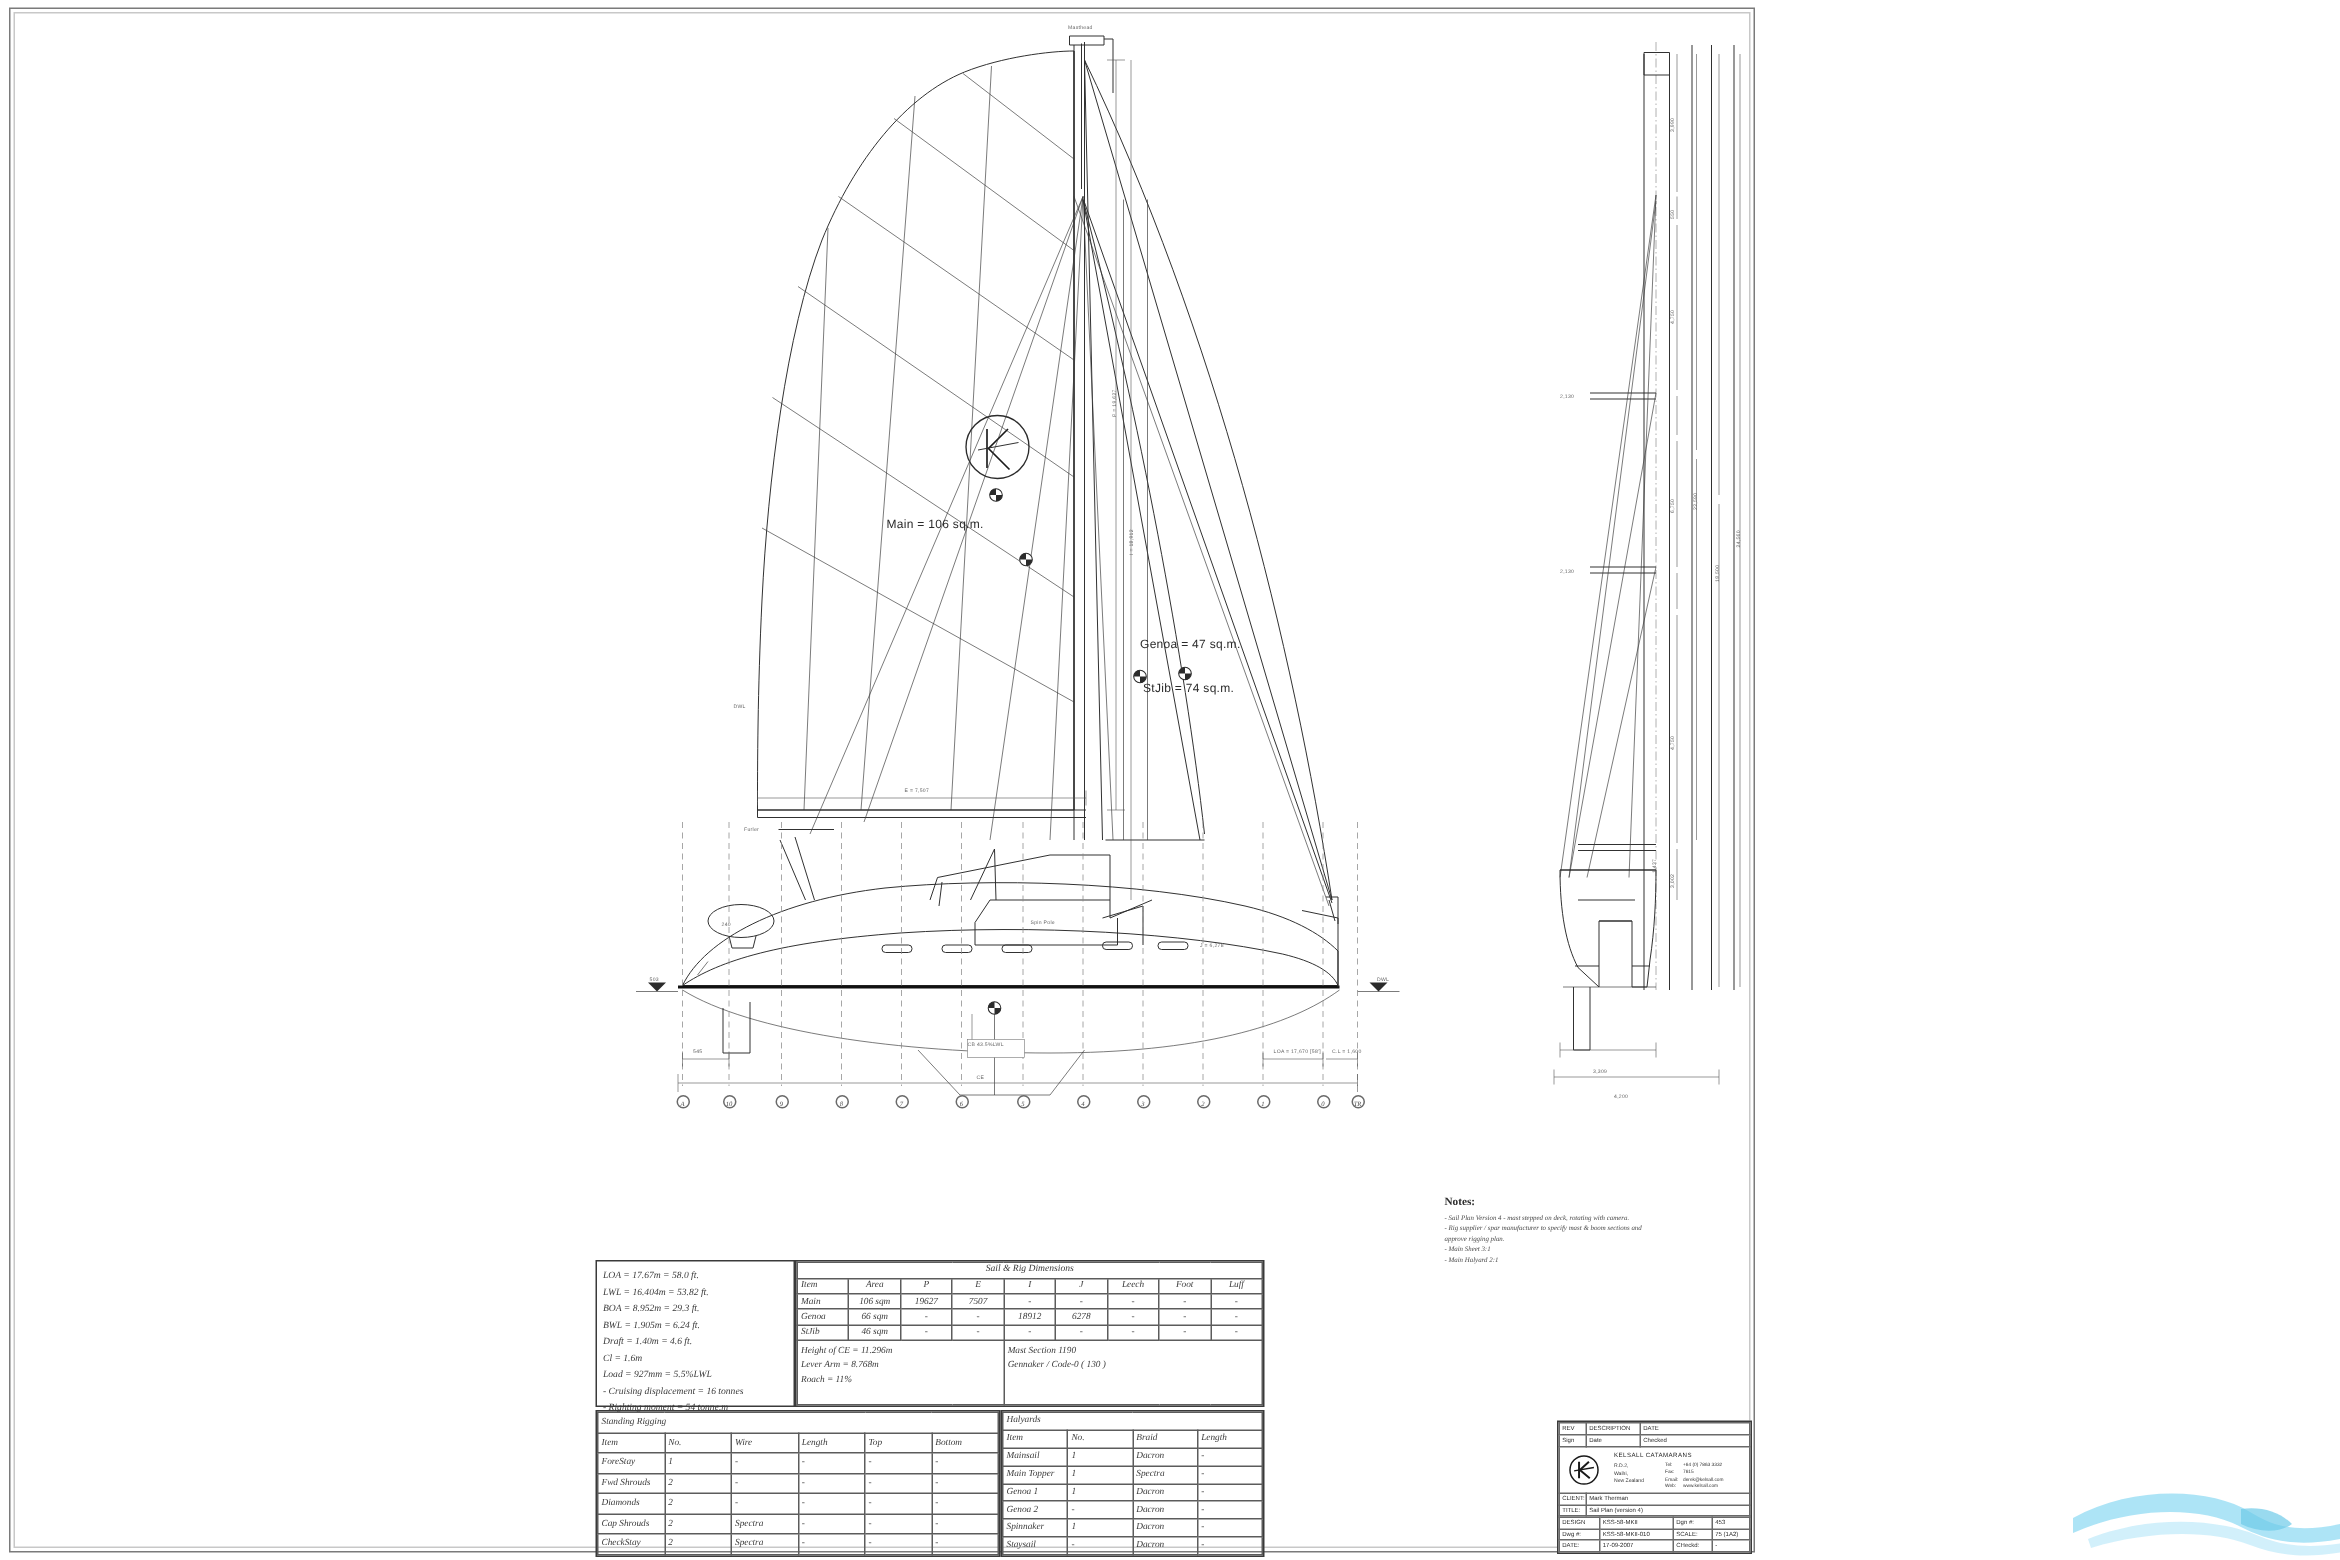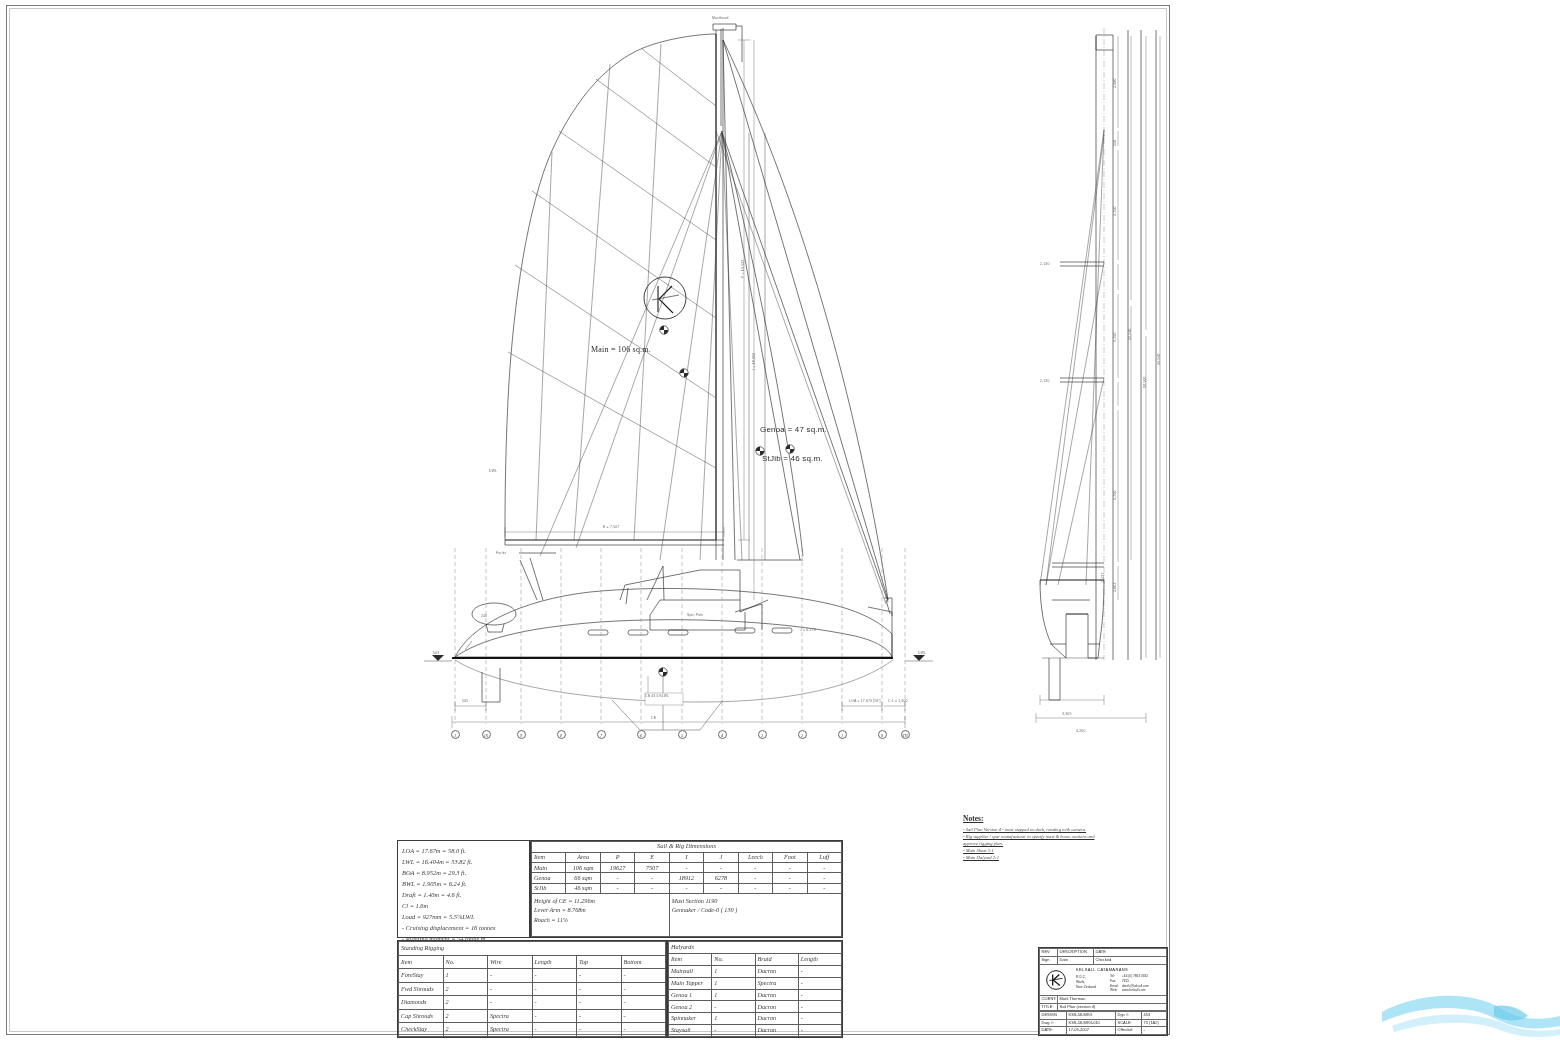--- a/index.html
+++ b/index.html
@@ -99,25 +99,24 @@
     font-size: 6.4px;
     color: #3a3a3a;
     line-height: 1.72;
   }
   .speclist div { white-space: nowrap; }
 
   
   #notes-block {
     position: absolute;
     left: 963px;
-    top: 814px;
+    top: 796px;
     width: 190px;
     font-family: "Liberation Serif", serif;
     color: #2f2f2f;
-    text-decoration: underline;
   }
   #notes-title {
     font-size: 7.5px;
     font-weight: bold;
     font-style: normal;
     margin-bottom: 3px;
   }
   .note-line {
     font-size: 4.6px;
     font-style: italic;
@@ -511,23 +510,23 @@
         <path class="dim" d="M1104 695 L1104 705"></path>
 
         <path class="dim" d="M1036 718 L1146 718"></path>
         <path class="dim" d="M1036 713 L1036 723"></path>
         <path class="dim" d="M1146 713 L1146 723"></path>
       </g>
     </g>
 
   </svg>
 
-  <div class="cad med" style="left:591px; top:345px;font-family:Liberation Serif, serif;">Main = 106 sq.m.</div>
+  <div class="cad med" style="left:591px; top:345px;">Main = 106 sq.m.</div>
   <div class="cad med" style="left:760px; top:425px;">Genoa = 47 sq.m.</div>
-  <div class="cad med" style="left:762px; top:454px;">StJib = 46 sq.m.</div>
+  <div class="cad med" style="left:762px; top:454px;">StJib = 74 sq.m.</div>
 
   <div class="cad xtiny" style="left:712px; top:16px;">Masthead</div>
   <div class="cad xtiny" style="left:741px; top:278px; transform:rotate(-90deg); transform-origin:left top;">P = 19,627</div>
   <div class="cad xtiny" style="left:752px; top:370px; transform:rotate(-90deg); transform-origin:left top;">I = 18,912</div>
   <div class="cad xtiny" style="left:603px; top:525px;">E = 7,507</div>
   <div class="cad xtiny" style="left:800px; top:628px;">J = 6,278</div>
   <div class="cad xtiny" style="left:645px; top:694px;">CB 43.5%LWL</div>
   <div class="cad xtiny" style="left:651px; top:716px;">CE</div>
   <div class="cad xtiny" style="left:849px; top:699px;">LOA = 17,670 [58']</div>
   <div class="cad xtiny" style="left:888px; top:699px;">C.L = 1,600</div>

